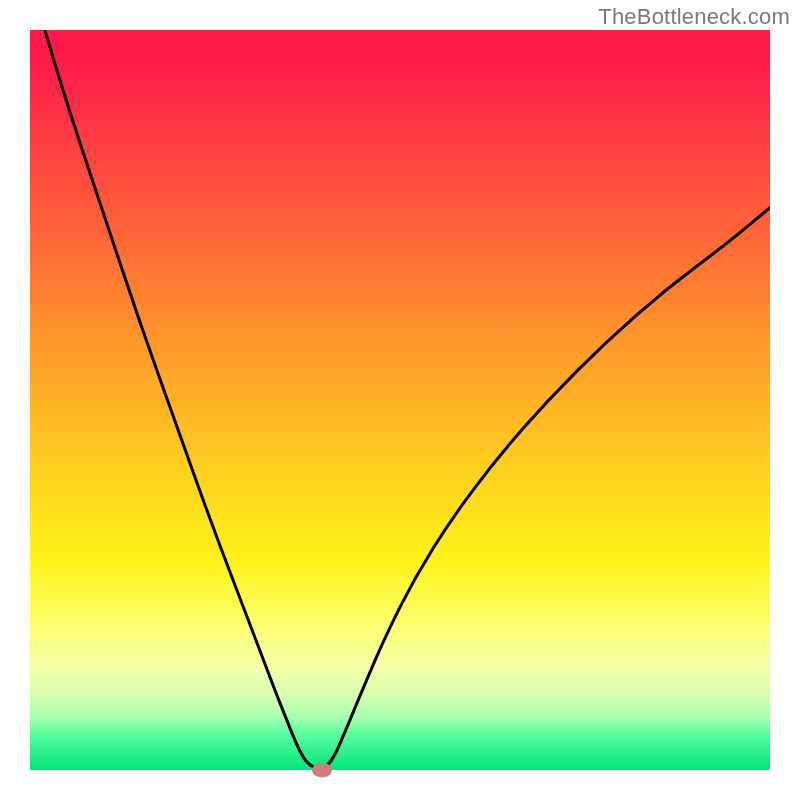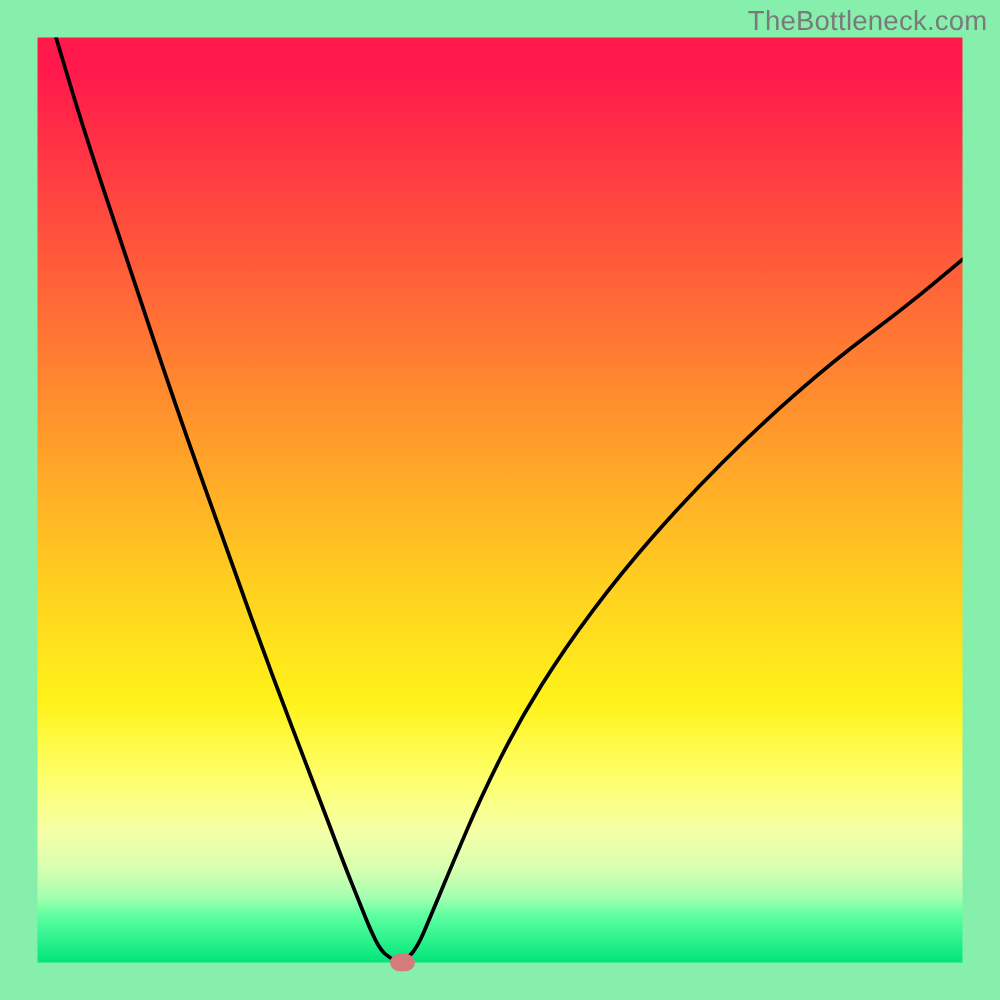--- a/index.html
+++ b/index.html
@@ -8,21 +8,21 @@
     width: 800px;
     height: 800px;
     background: #000;
     font-family: Arial, Helvetica, sans-serif;
     overflow: hidden;
   }
   .wrap {
     position: relative;
     width: 800px;
     height: 800px;
-    background: #86efac;
+    background: #ffffff;
   }
   .watermark {
     position: absolute;
     top: 4px;
     right: 10px;
     color: #7a7a7a;
     font-size: 22px;
     font-weight: 500;
     letter-spacing: 0.2px;
     z-index: 5;

